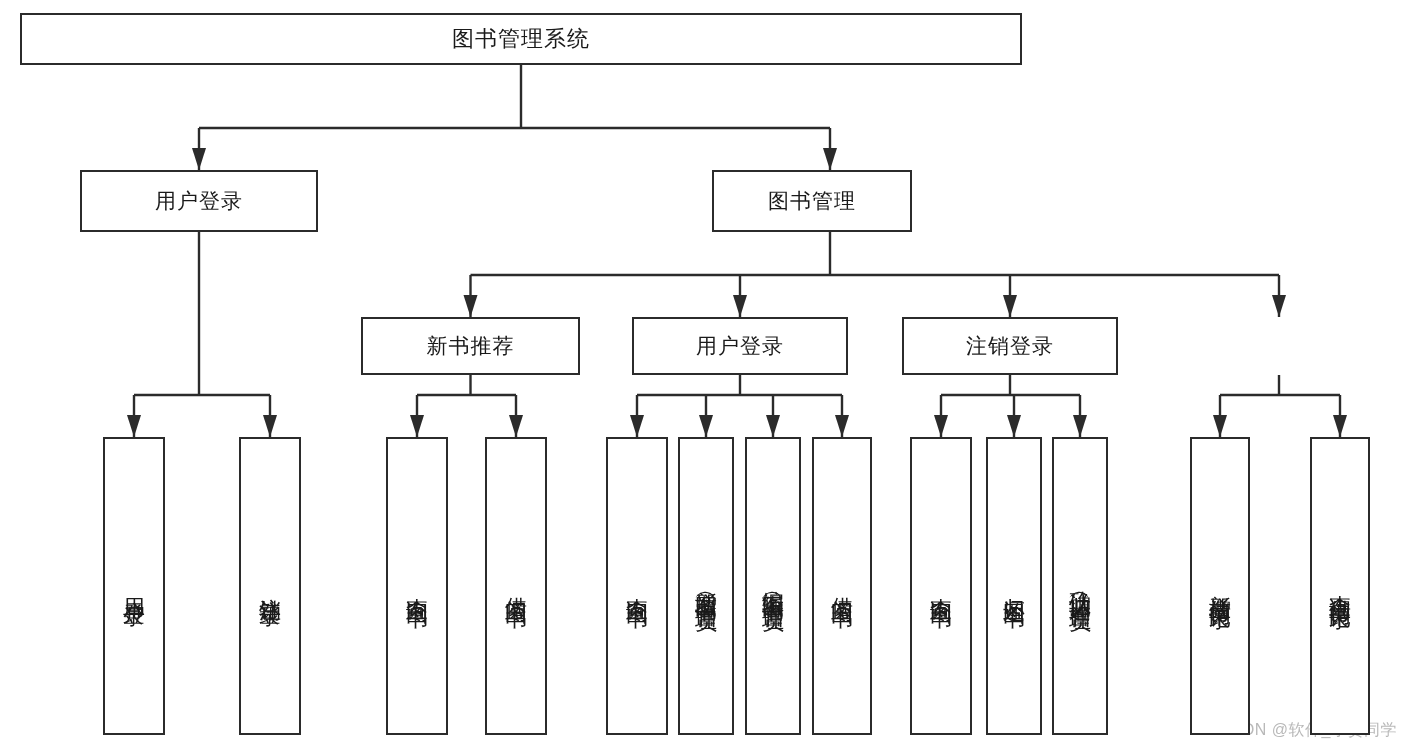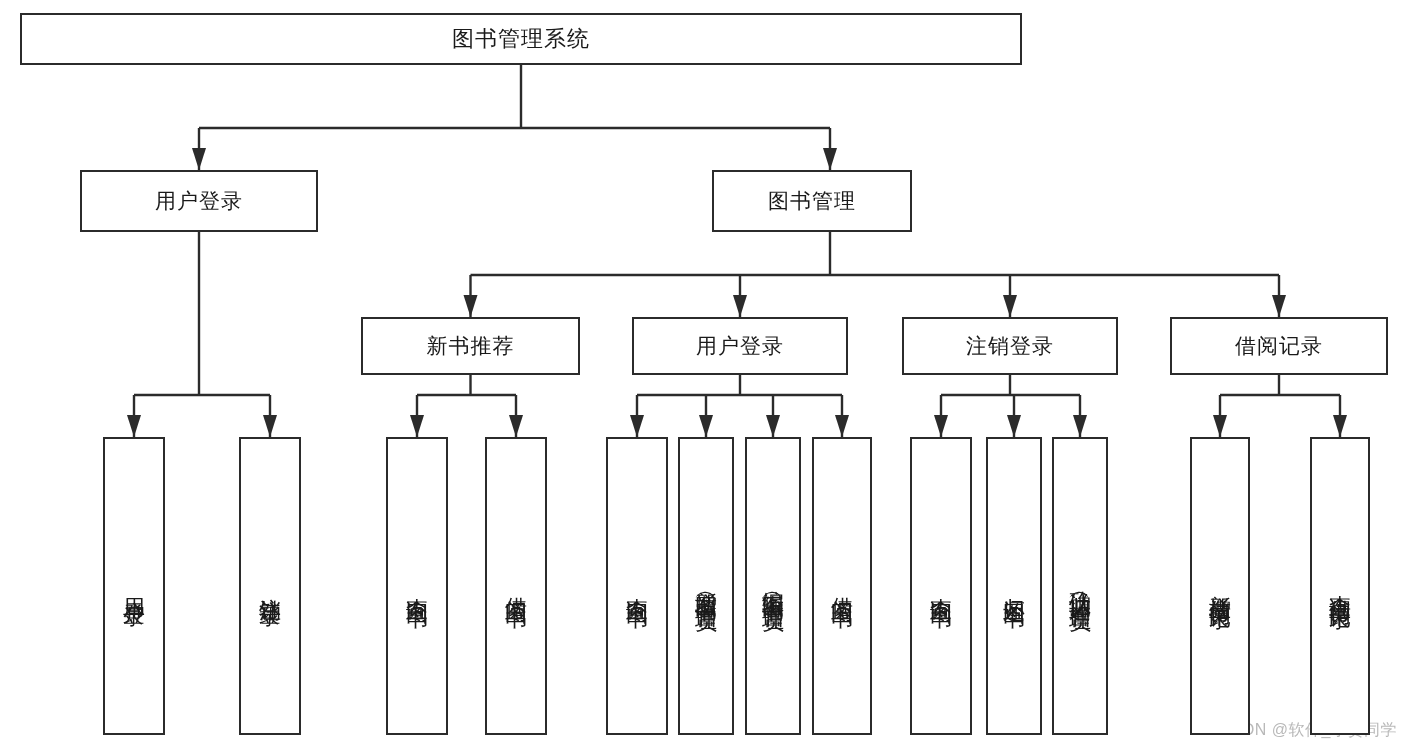--- a/index.html
+++ b/index.html
@@ -87,23 +87,20 @@
     </div>
     <div class="node h-node" style="left: 361px; top: 317px; width: 219px; height: 58px;">
       <span class="lbl">新书推荐</span>
     </div>
     <div class="node h-node" style="left: 632px; top: 317px; width: 216px; height: 58px;">
       <span class="lbl">用户登录</span>
     </div>
     <div class="node h-node" style="left: 902px; top: 317px; width: 216px; height: 58px;">
       <span class="lbl">注销登录</span>
     </div>
-    <div class="node h-node" style="left: 1170px; top: 317px; width: 218px; height: 58px;">
-      <span class="lbl">借阅记录</span>
-    </div>
     <div class="node v-node" style="left: 103px; top: 437px; width: 62px; height: 298px;">
       <span class="lbl">用户登录</span>
     </div>
     <div class="node v-node" style="left: 239px; top: 437px; width: 62px; height: 298px;">
       <span class="lbl">注销登录</span>
     </div>
     <div class="node v-node" style="left: 386px; top: 437px; width: 62px; height: 298px;">
       <span class="lbl">查询图书</span>
     </div>
     <div class="node v-node" style="left: 485px; top: 437px; width: 62px; height: 298px;">

